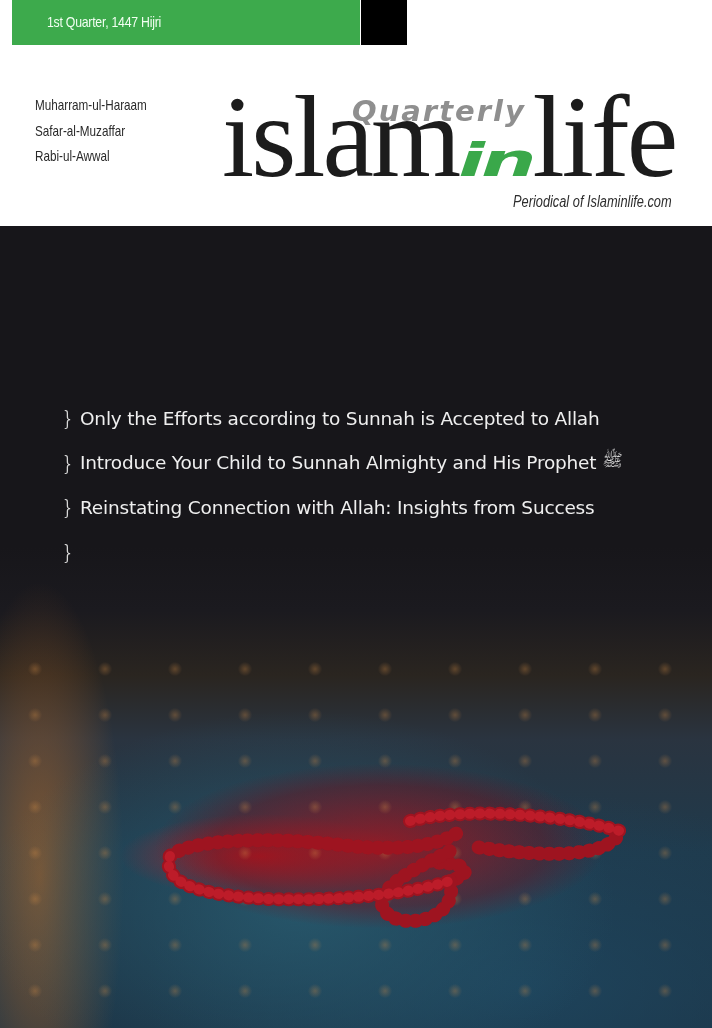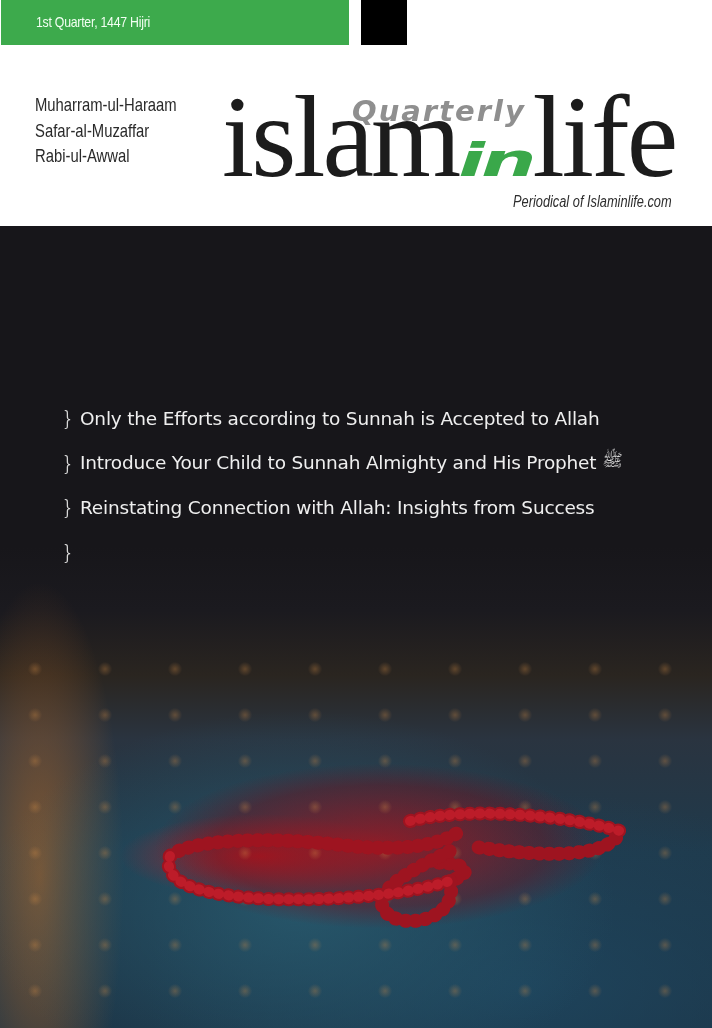--- a/index.html
+++ b/index.html
@@ -2,36 +2,36 @@
 <html><head>
 <meta charset="utf-8">
 <style>
   html, body { margin: 0; padding: 0; }
   body {
     width: 712px; height: 1028px; overflow: hidden; position: relative;
     background: #ffffff;
     font-family: "Liberation Sans", sans-serif;
   }
   .top-band {
-    position: absolute; left: 1px; top: 0; width: 348px; height: 45px;
+    position: absolute; left: 12px; top: 0; width: 348px; height: 45px;
     background: #3daa4c;
   }
   .top-band .quarter {
     position: absolute; left: 35px; top: 13px;
     color: #f2fff2; font-size: 15px; letter-spacing: -0.3px;
     font-family: "Liberation Sans", sans-serif;
     transform: scaleX(0.82); transform-origin: left center;
   }
   .black-square {
     position: absolute; left: 361px; top: 0; width: 46px; height: 45px;
     background: #000000;
   }
   .months {
     position: absolute; left: 35px; top: 92px;
-    color: #2a2a2a; font-size: 19px; line-height: 25.5px;
+    color: #2a2a2a; font-size: 15px; line-height: 25.5px;
   }
   .months div { transform: scaleX(0.78); transform-origin: left center; white-space: nowrap; }
   .masthead {
     position: absolute; left: 0; top: 0; width: 712px; height: 226px;
   }
   .quarterly {
     position: absolute; left: 352px; top: 94px;
     font-family: "DejaVu Sans", sans-serif; font-style: italic; font-weight: bold;
     font-size: 29px; color: #8f8f8f; letter-spacing: 2px;
   }

